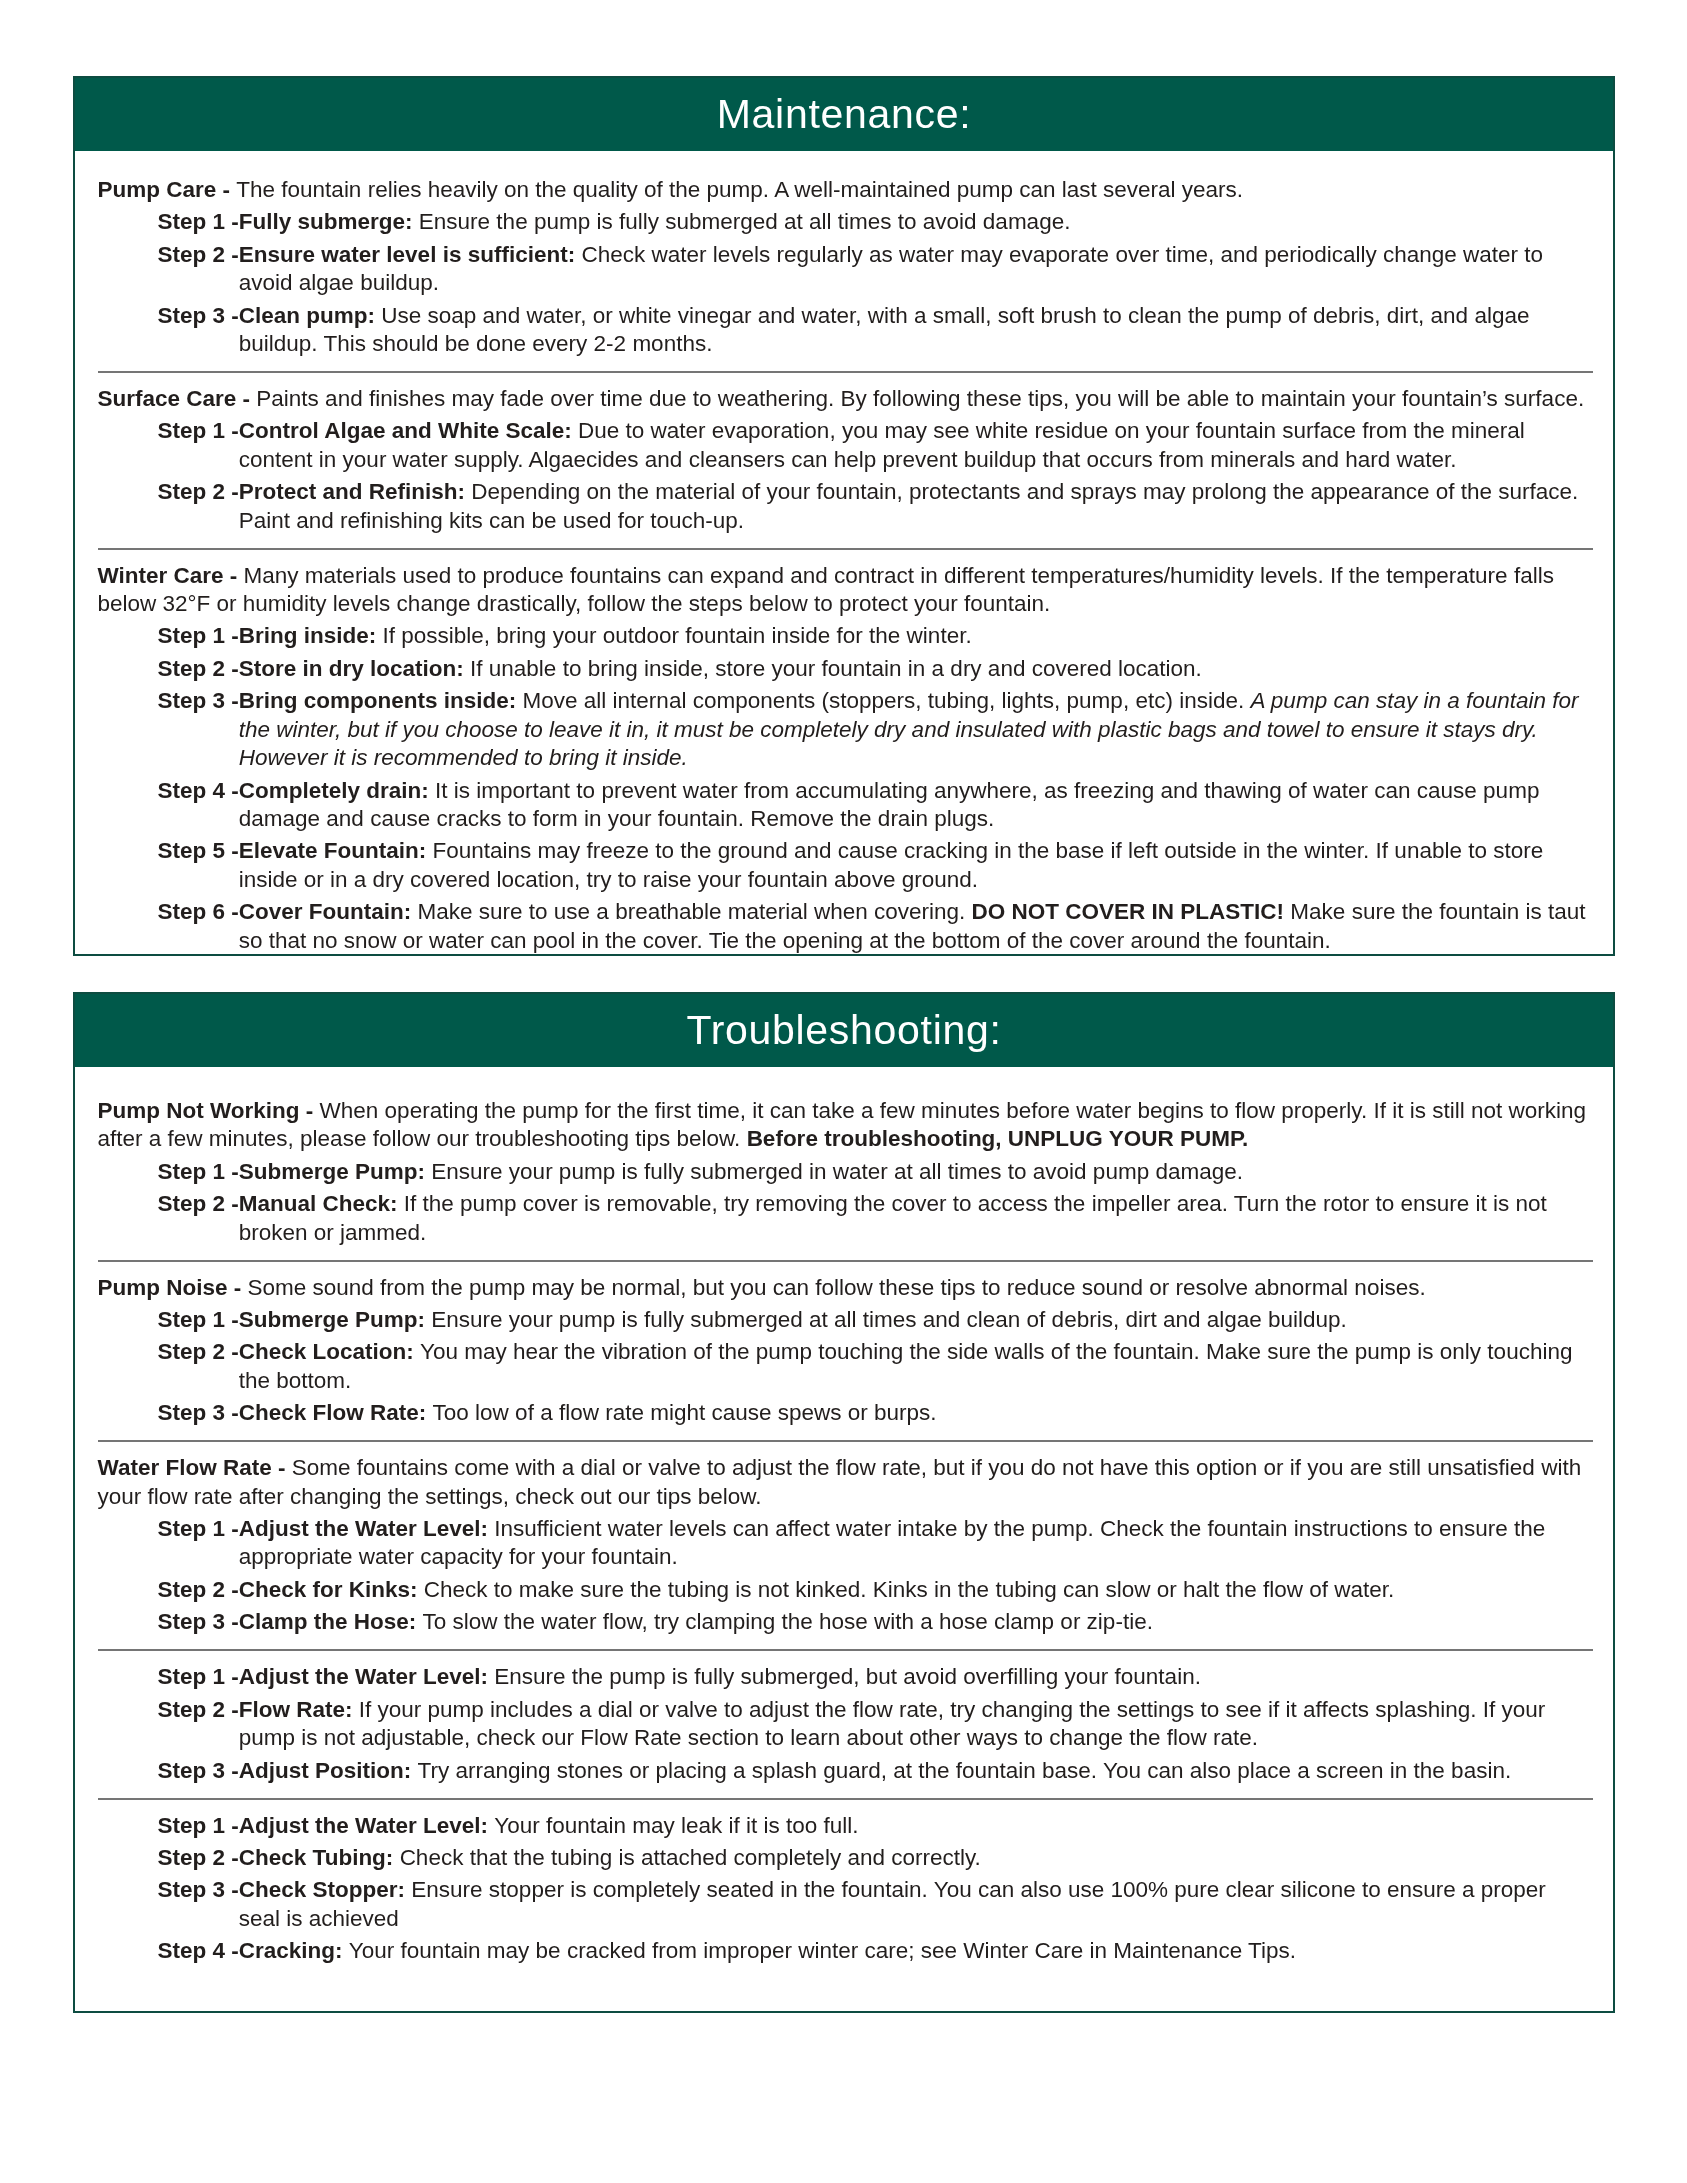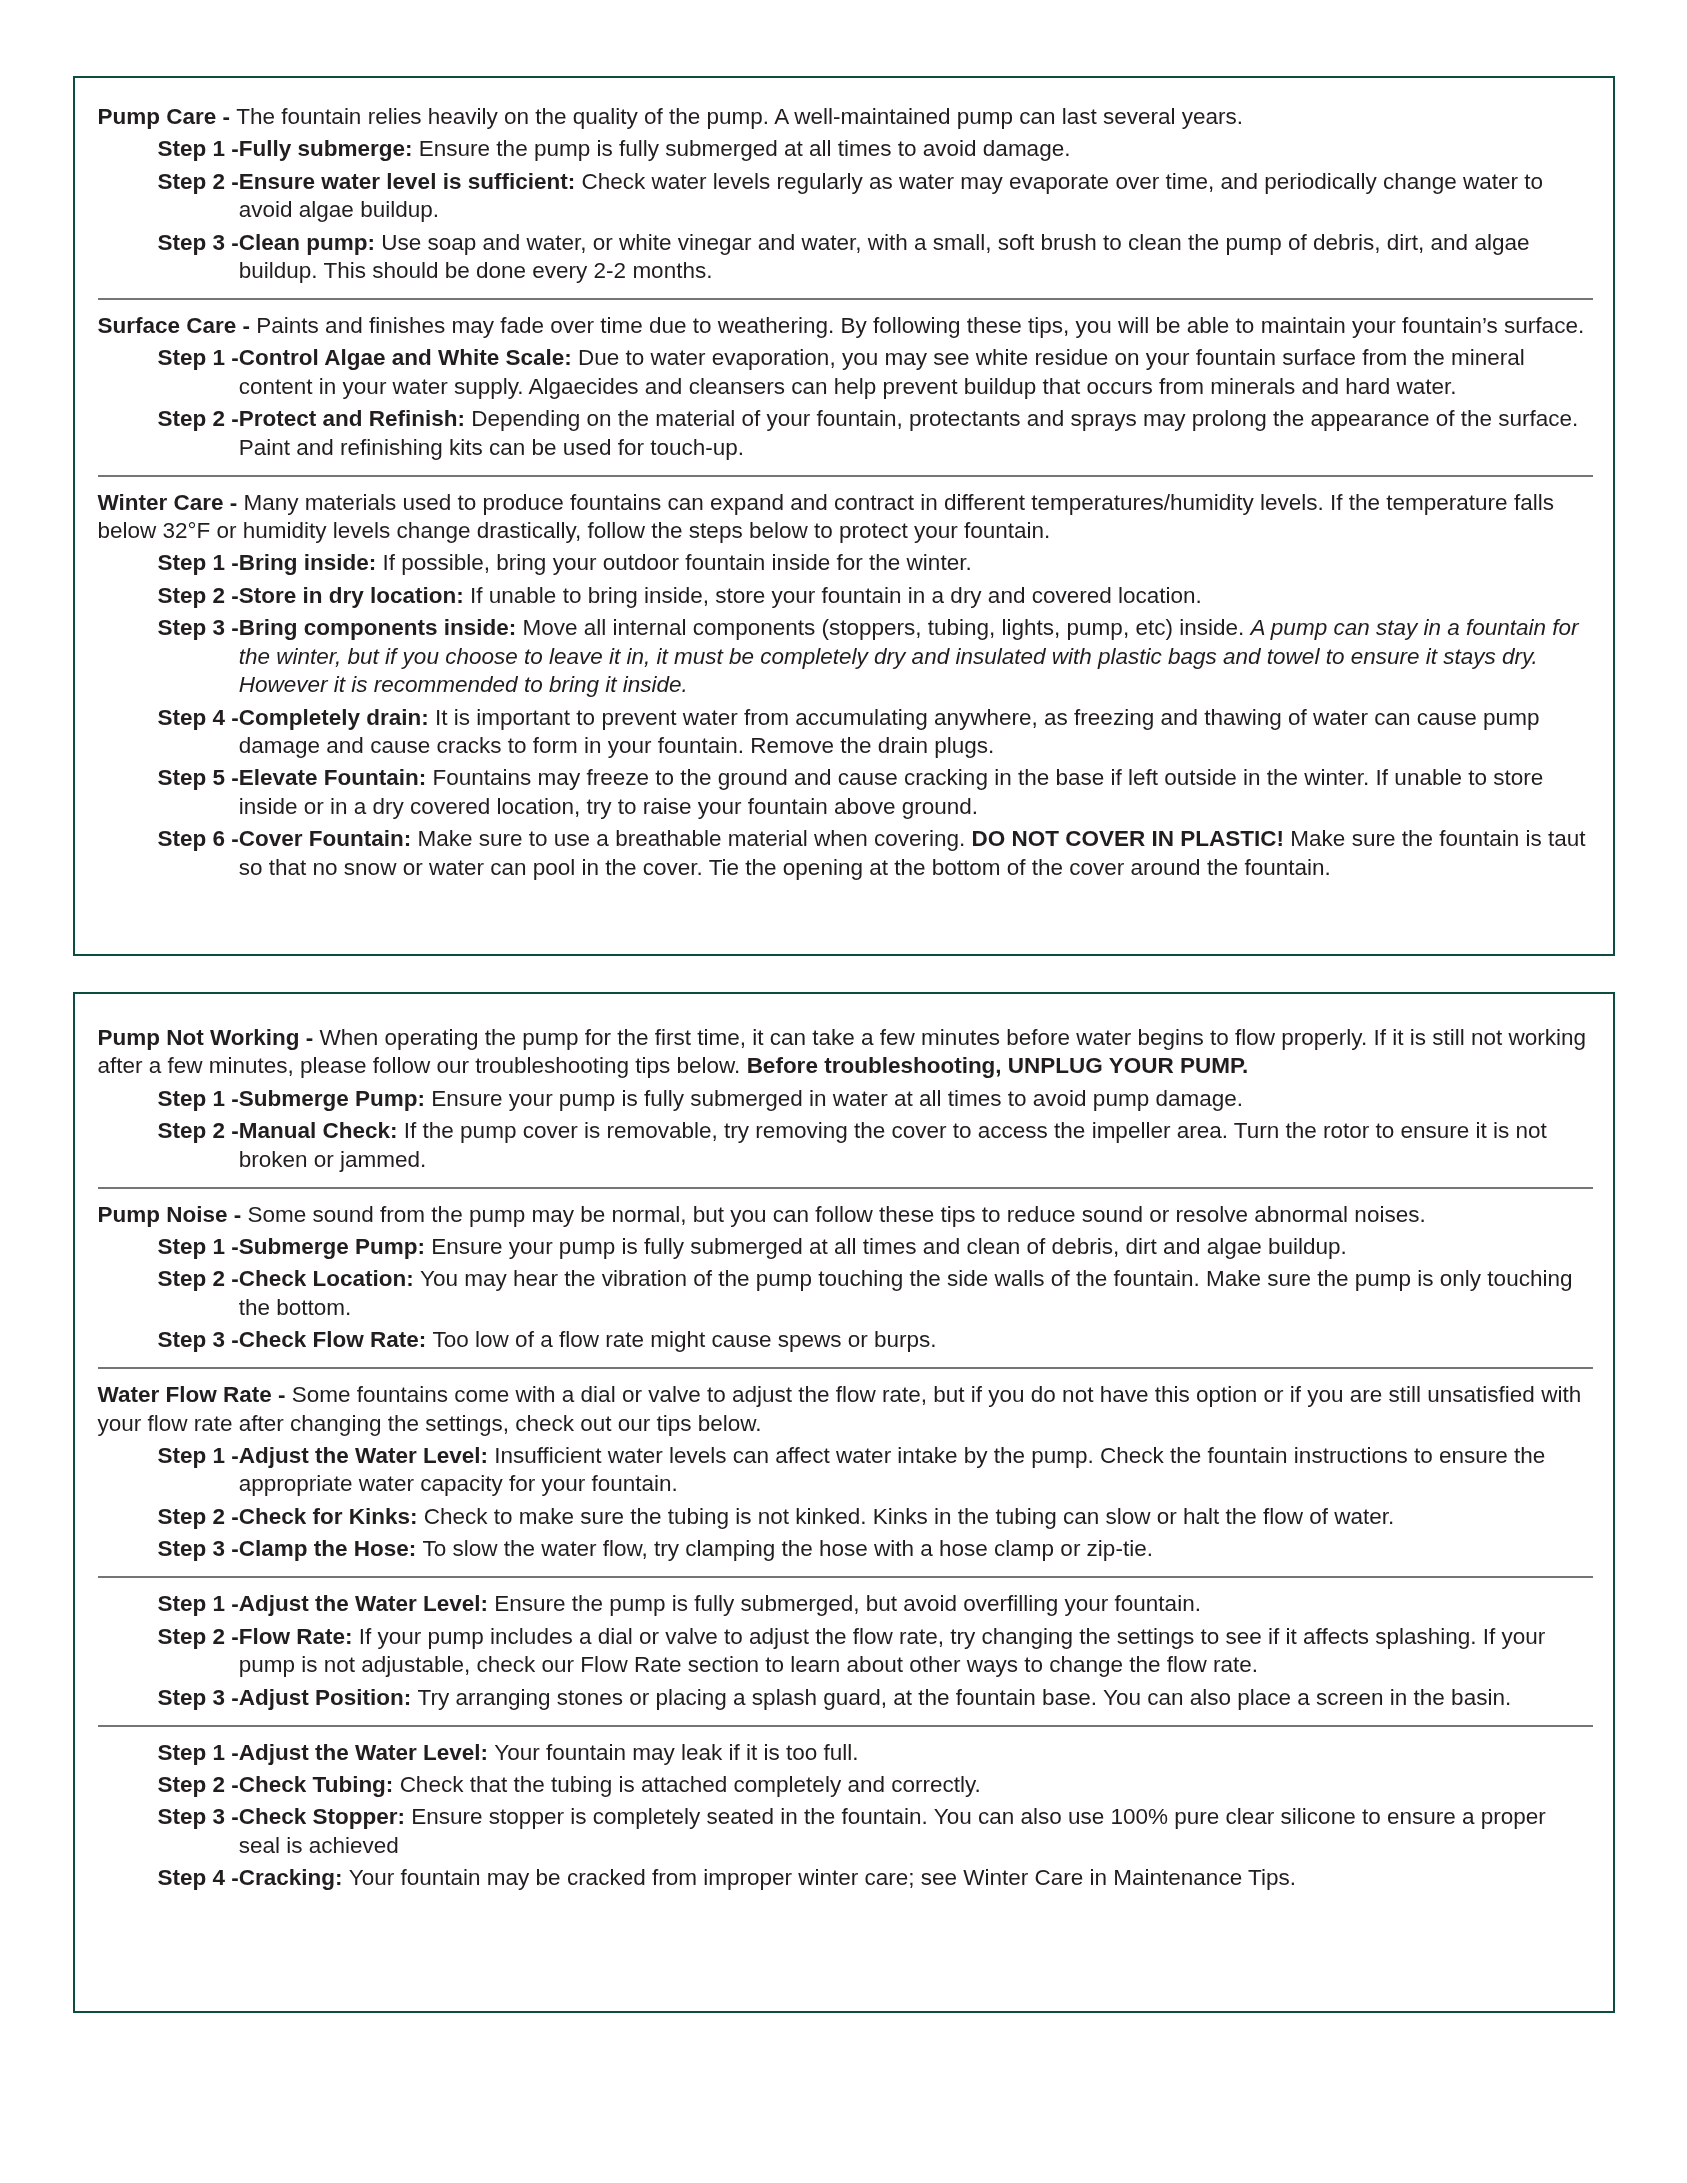--- a/index.html
+++ b/index.html
@@ -62,20 +62,23 @@
     border-top:2px solid #757575;
     margin:12.6px 0 12px 0;
   }
 </style>
 </head>
 <body>
 
 <div class="page">
 
   <section class="panel panel-maintenance">
+    <header class="bar">
+      <h1 class="bar-title">Maintenance:</h1>
+    </header>
     <div class="panel-body">
         <div class="section">
           <p class="intro"><span class="sec-head">Pump Care</span><span class="b"> - </span><span>The fountain relies heavily on the quality of the pump. A well-maintained pump can last several years.</span></p>
           <div class="step">
             <span class="step-label">Step 1 -</span>
             <div class="step-body"><span class="b">Fully submerge: </span><span>Ensure the pump is fully submerged at all times to avoid damage.</span></div>
           </div>
           <div class="step">
             <span class="step-label">Step 2 -</span>
             <div class="step-body"><span class="b">Ensure water level is sufficient: </span><span>Check water levels regularly as water may evaporate over time, and periodically change water to avoid algae buildup.</span></div>
@@ -122,20 +125,23 @@
           </div>
           <div class="step">
             <span class="step-label">Step 6 -</span>
             <div class="step-body"><span class="b">Cover Fountain: </span><span>Make sure to use a breathable material when covering. </span><span class="b ">DO NOT COVER IN PLASTIC!</span><span> Make sure the fountain is taut so that no snow or water can pool in the cover. Tie the opening at the bottom of the cover around the fountain.</span></div>
           </div>
         </div>
       </div>
   </section>
 
   <section class="panel panel-troubleshooting">
+    <header class="bar">
+      <h1 class="bar-title">Troubleshooting:</h1>
+    </header>
     <div class="panel-body">
         <div class="section">
           <p class="intro"><span class="sec-head">Pump Not Working</span><span class="b"> - </span><span>When operating the pump for the first time, it can take a few minutes before water begins to flow properly. If it is still not working after a few minutes, please follow our troubleshooting tips below. </span><span class="b ">Before troubleshooting, UNPLUG YOUR PUMP.</span></p>
           <div class="step">
             <span class="step-label">Step 1 -</span>
             <div class="step-body"><span class="b">Submerge Pump: </span><span>Ensure your pump is fully submerged in water at all times to avoid pump damage.</span></div>
           </div>
           <div class="step">
             <span class="step-label">Step 2 -</span>
             <div class="step-body"><span class="b">Manual Check: </span><span>If the pump cover is removable, try removing the cover to access the impeller area. Turn the rotor to ensure it is not broken or jammed.</span></div>

